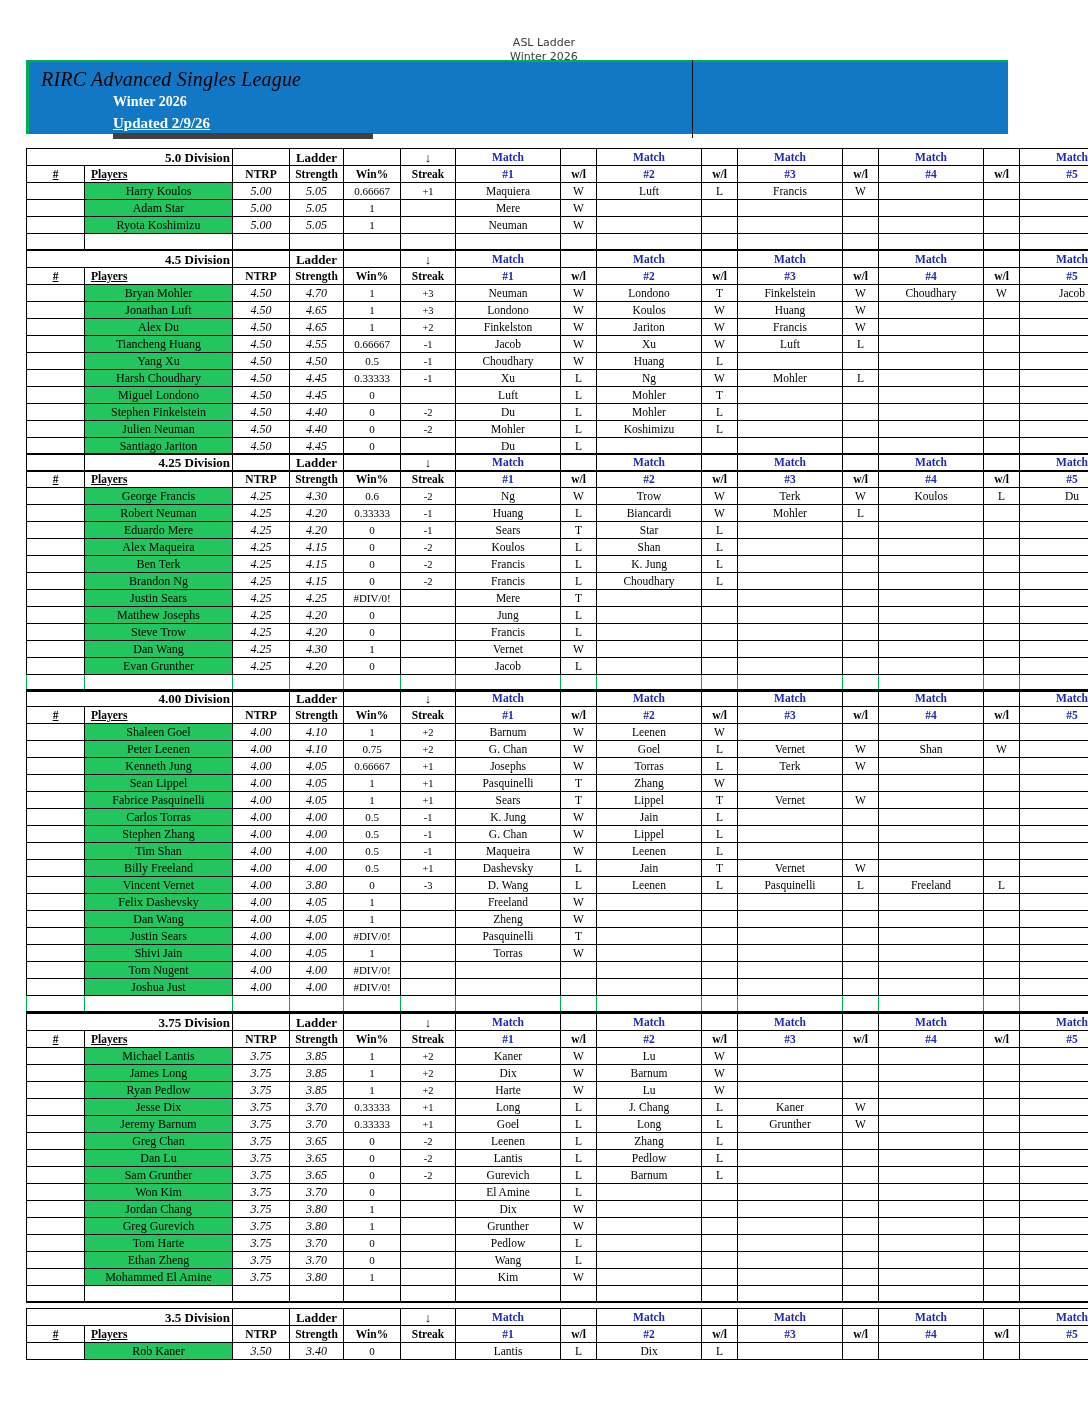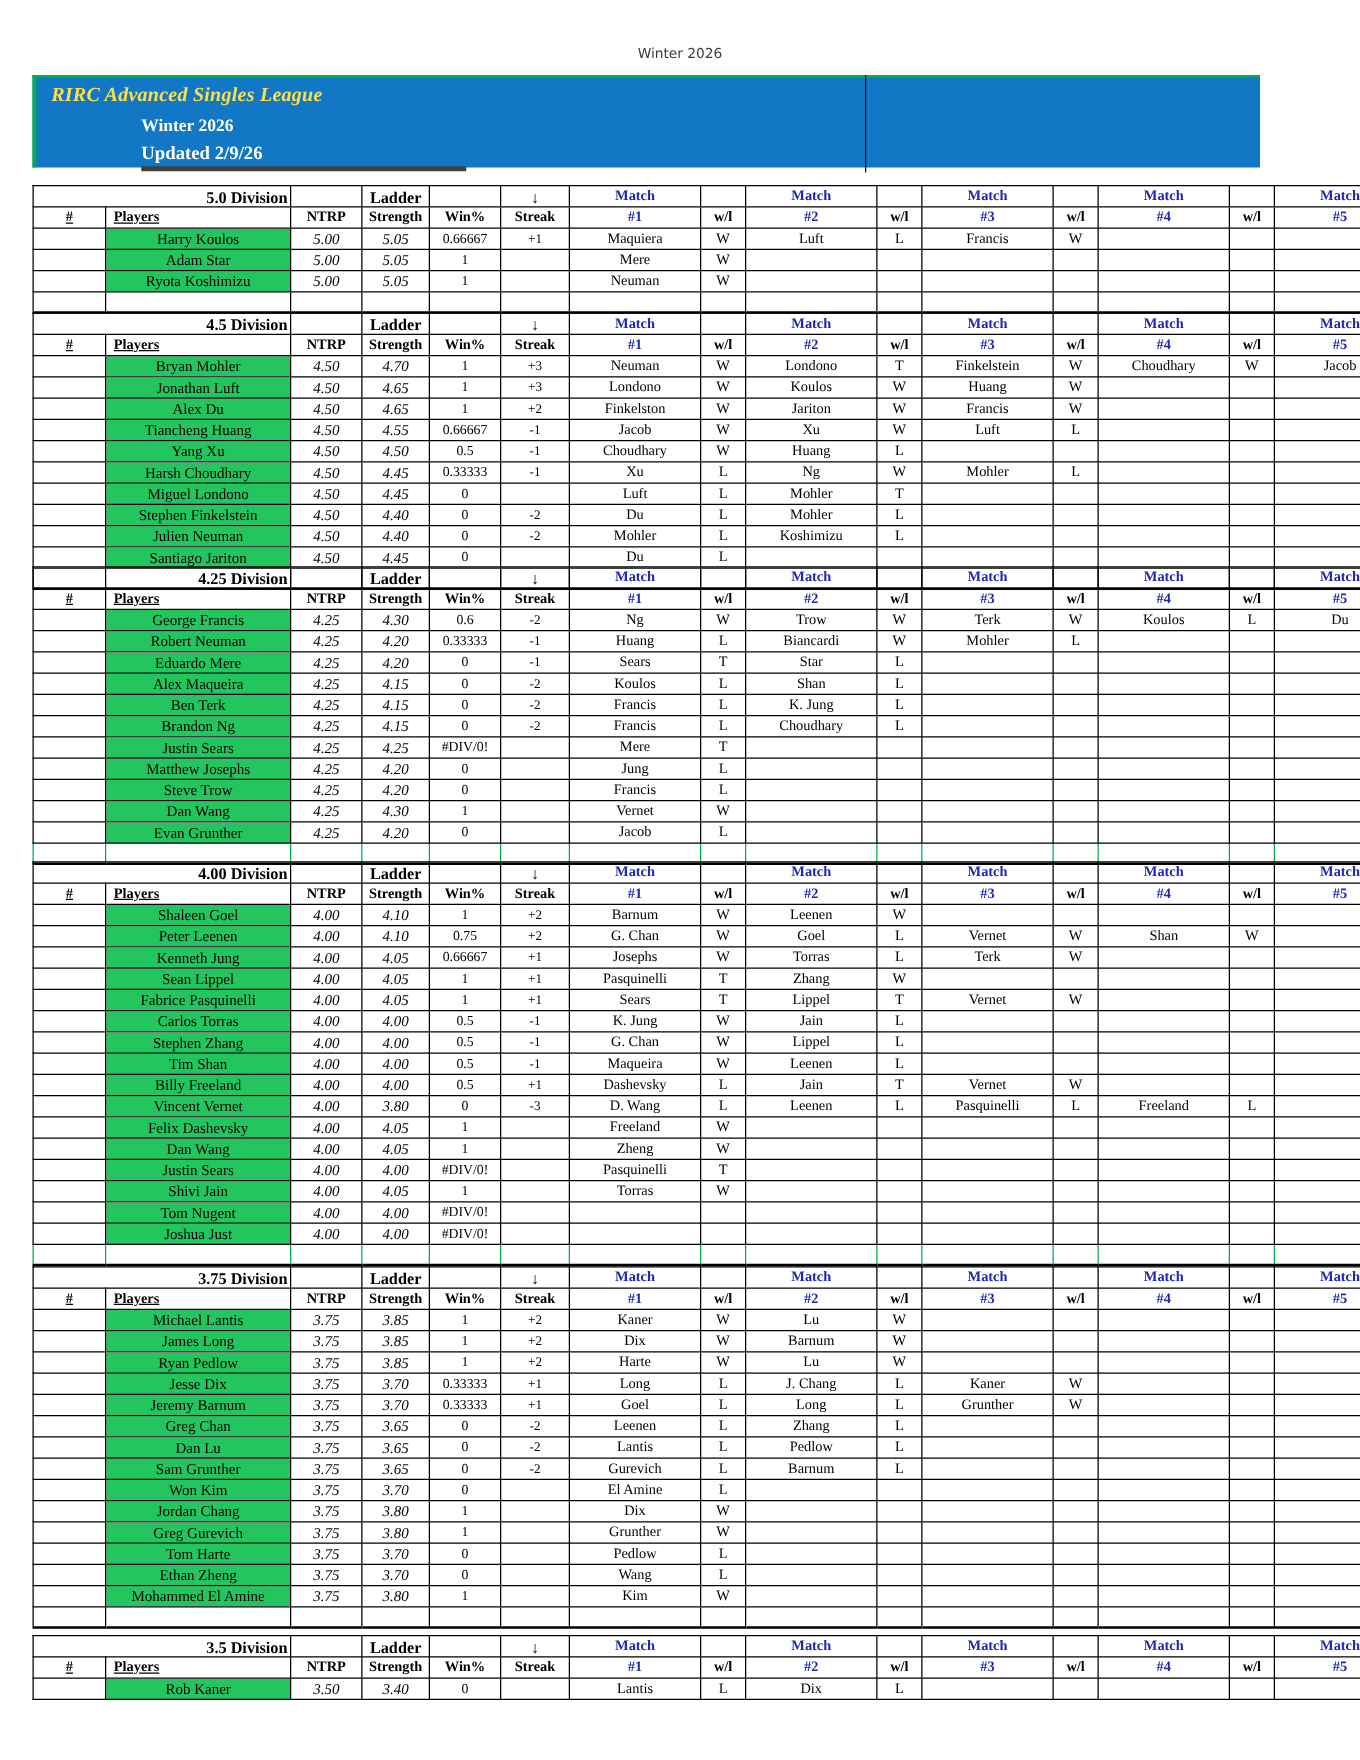--- a/index.html
+++ b/index.html
@@ -6,24 +6,24 @@
   body{width:1088px;height:1408px;font-family:"Liberation Serif",serif;color:#000;position:relative;overflow:hidden;}
 
   
   #page-head{position:absolute;left:0;top:36px;width:1088px;text-align:center;font-family:"DejaVu Sans",sans-serif;font-size:11px;color:#3b3b3b;line-height:14px;}
   #page-head .l2{position:relative;top:0px;}
 
   
   #banner{position:absolute;left:26px;top:60px;width:982px;height:74px;background:#1277c4;
           border-top:2px solid #00b050;border-left:3px solid #00b050;box-sizing:border-box;}
   #banner .divline{position:absolute;left:663px;top:-2px;width:1px;height:78px;background:#111;}
-  #banner .t1{position:absolute;left:12px;top:6px;font-style:italic;font-weight:bold;font-size:16px;color:#fde047;letter-spacing:.2px;}
+  #banner .t1{position:absolute;left:12px;top:6px;font-style:italic;font-weight:normal;font-size:20px;color:#000000;letter-spacing:.2px;}
   #banner .t2{position:absolute;left:84px;top:32px;font-weight:bold;font-size:14px;color:#ffffff;}
   #banner .t3{position:absolute;left:84px;top:53px;font-weight:bold;font-size:15px;color:#ffffff;
-              border-bottom:4px solid #404040;padding-bottom:1px;width:260px;}
+              border-bottom:6px solid #404040;padding-bottom:1px;width:260px;text-decoration:underline;}
 
   
   table.grid{border-collapse:collapse;table-layout:fixed;position:absolute;left:26px;width:982px;
              font-size:11.5px;}
   table.grid td{border:1px solid #000;height:16px;padding:0 2px;overflow:hidden;white-space:nowrap;
                 text-align:center;vertical-align:middle;line-height:15px;}
   
   col.c-num{width:58px}
   col.c-player{width:148px}
   col.c-ntrp{width:57px}
@@ -53,20 +53,21 @@
 
   tr.spacer td{height:15px;border-left:1px solid #000;border-right:1px solid #000;border-top:1px solid #000;border-bottom:2px solid #000;}
   tr.spacer td.g{border-left:1px solid #00b050;border-right:1px solid #00b050;}
 
   .lastrow td{border-bottom:2px solid #000;}
 </style>
 </head>
 <body>
 
 <div id="page-head">
+  <div>ASL Ladder</div>
   <div class="l2">Winter 2026</div>
 </div>
 
 <div id="banner">
   <div class="divline"></div>
   <div class="t1">RIRC Advanced Singles League</div>
   <div class="t2">Winter  2026</div>
   <div class="t3">Updated 2/9/26</div>
 </div>
 

